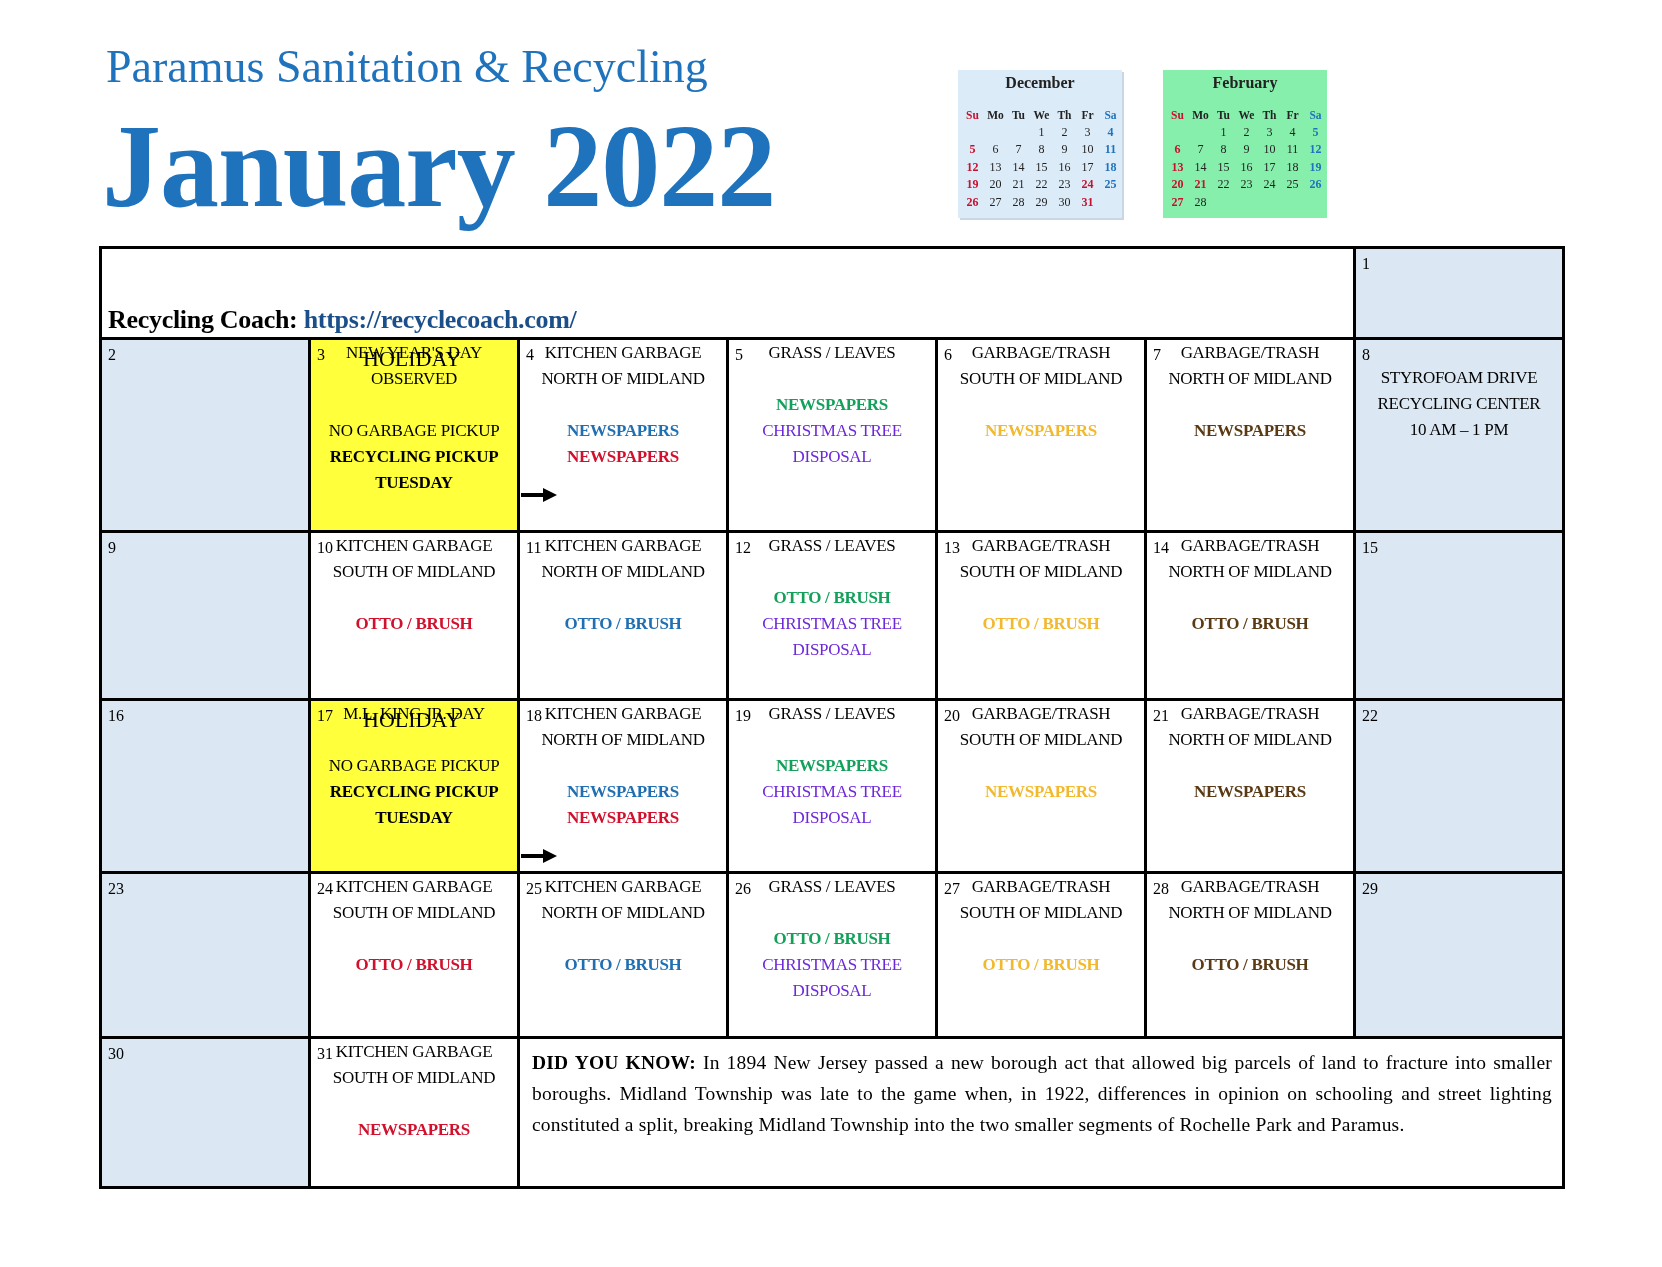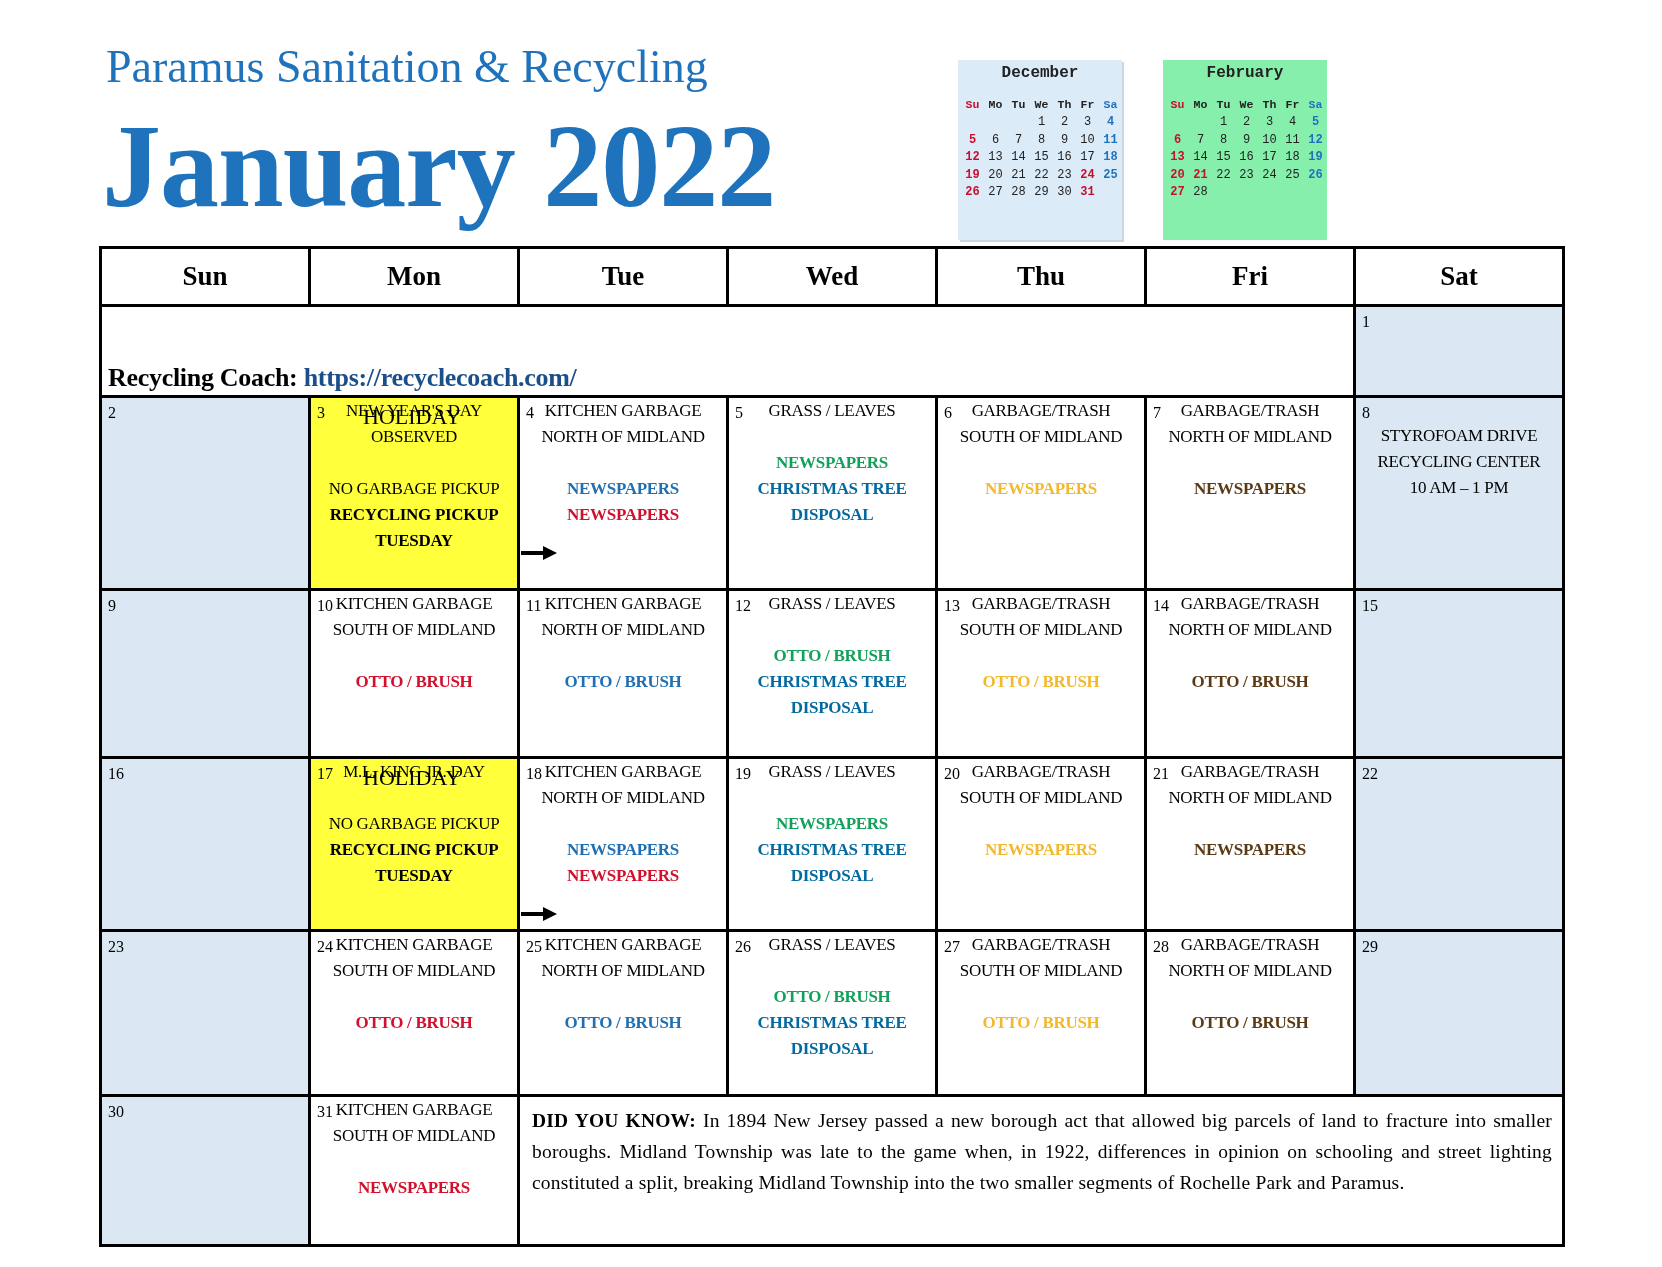--- a/index.html
+++ b/index.html
@@ -1,19 +1,19 @@
 <!DOCTYPE html>
 <html><head>
 <meta charset="utf-8">
 <style>
   html, body { margin:0; padding:0; background:#ffffff; }
   body { width:1662px; height:1267px; position:relative; overflow:hidden; font-family:"Liberation Serif", serif; color:#000; }
   .subtitle { position:absolute; left:106px; top:40px; font-size:46px; color:#1f73bd; font-family:"Liberation Serif", serif; letter-spacing:0px; }
   .title { position:absolute; left:102px; top:108px; font-size:118px; font-weight:bold; color:#1f73bd; font-family:"Liberation Serif", serif; line-height:1; letter-spacing:-1px; }
-  .mini { position:absolute; top:60px; width:164px; height:180px; font-family:Liberation Mono, monospace; }
+  .mini { position:absolute; top:70px; width:164px; height:148px; font-family:Liberation Serif, serif; }
   .mini.dec { left:958px; background:#dcebf8; box-shadow:2px 2px 0 #c9d6e3; }
   .mini.feb { left:1163px; background:#86efac; }
   .mini .mname { text-align:center; font-weight:bold; font-size:16px; color:#222; margin-top:4px; }
   .mini table { border-collapse:collapse; margin-left:3px; margin-top:14px; }
   .mini td { width:23px; height:17.5px; text-align:center; font-size:12px; color:#222; padding:0; }
   .mini td.h { font-weight:bold; font-size:11.5px; }
   .mini td.red { color:#c8102e; font-weight:bold; }
   .mini td.blue { color:#1f73bd; font-weight:bold; }
   .cal { position:absolute; left:99px; top:246px; border-collapse:collapse; table-layout:fixed; }
   .cal td, .cal th { border:3px solid #000; padding:0; vertical-align:top; }
@@ -21,21 +21,21 @@
   .cell { position:relative; height:100%; }
   .wk { background:#dbe8f4; }
   .hol { background:#ffff3c; }
   .dnum { position:absolute; left:6px; top:6px; font-size:16px; }
   .lines { text-align:center; font-size:17px; line-height:26px; letter-spacing:-0.3px; }
   .b { font-weight:bold; }
   .gap { height:26px; }
   .c-red { color:#d0102c; font-weight:bold; }
   .c-blue { color:#1f6fb2; font-weight:bold; }
   .c-green { color:#13a05a; font-weight:bold; }
-  .c-lgreen { color:#0369a1; font-weight:bold; }
+  .c-lgreen { color:#6d28d9; font-weight:normal; }
   .c-gold { color:#f2b92e; font-weight:bold; }
   .c-brown { color:#5a3a14; font-weight:bold; }
   .arrow { position:absolute; right:-40px; bottom:26px; width:36px; height:14px; z-index:5; }
   .hol-head { position:absolute; left:6px; top:6px; font-size:16px; width:200px; }
   .hol-head .lbl { position:absolute; left:46px; top:0; font-weight:normal; font-size:22px; }
   .coach { position:absolute; left:6px; bottom:2px; font-size:26px; font-weight:bold; letter-spacing:-0.3px; }
   .coach a { color:#1b4f8a; text-decoration:none; }
   .dyk { padding:8px 10px 0 12px; font-size:19.5px; line-height:31px; text-align:justify; letter-spacing:0.2px; }
 </style>
 </head>
@@ -172,29 +172,20 @@
   <colgroup>
     <col style="width:209px">
       <col style="width:209px">
       <col style="width:209px">
       <col style="width:209px">
       <col style="width:209px">
       <col style="width:209px">
       <col style="width:209px">
   </colgroup>
   <tbody>
-      <tr style="height:58px">
-    <th>Sun</th>
-    <th>Mon</th>
-    <th>Tue</th>
-    <th>Wed</th>
-    <th>Thu</th>
-    <th>Fri</th>
-    <th>Sat</th>
-  </tr>
 
   <tr style="height:88px">
     <td colspan="6">
       <div class="cell" style="height:88px">
         <div class="coach">
           <span>Recycling Coach:</span>
           <a>https://recyclecoach.com/</a>
         </div>
       </div>
     </td>

